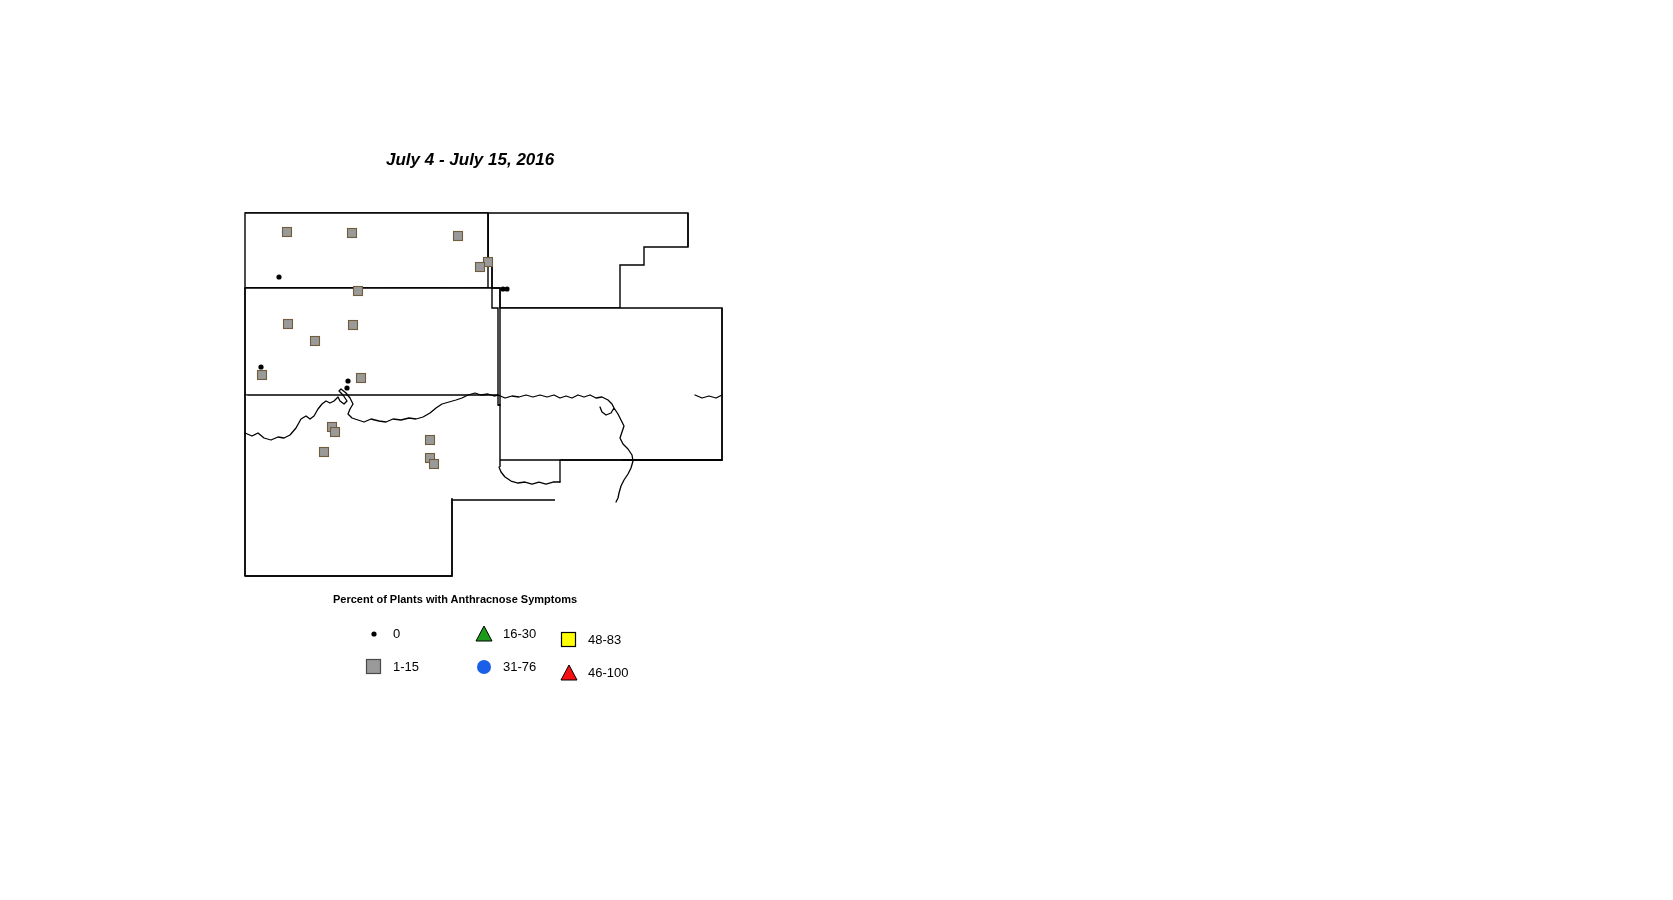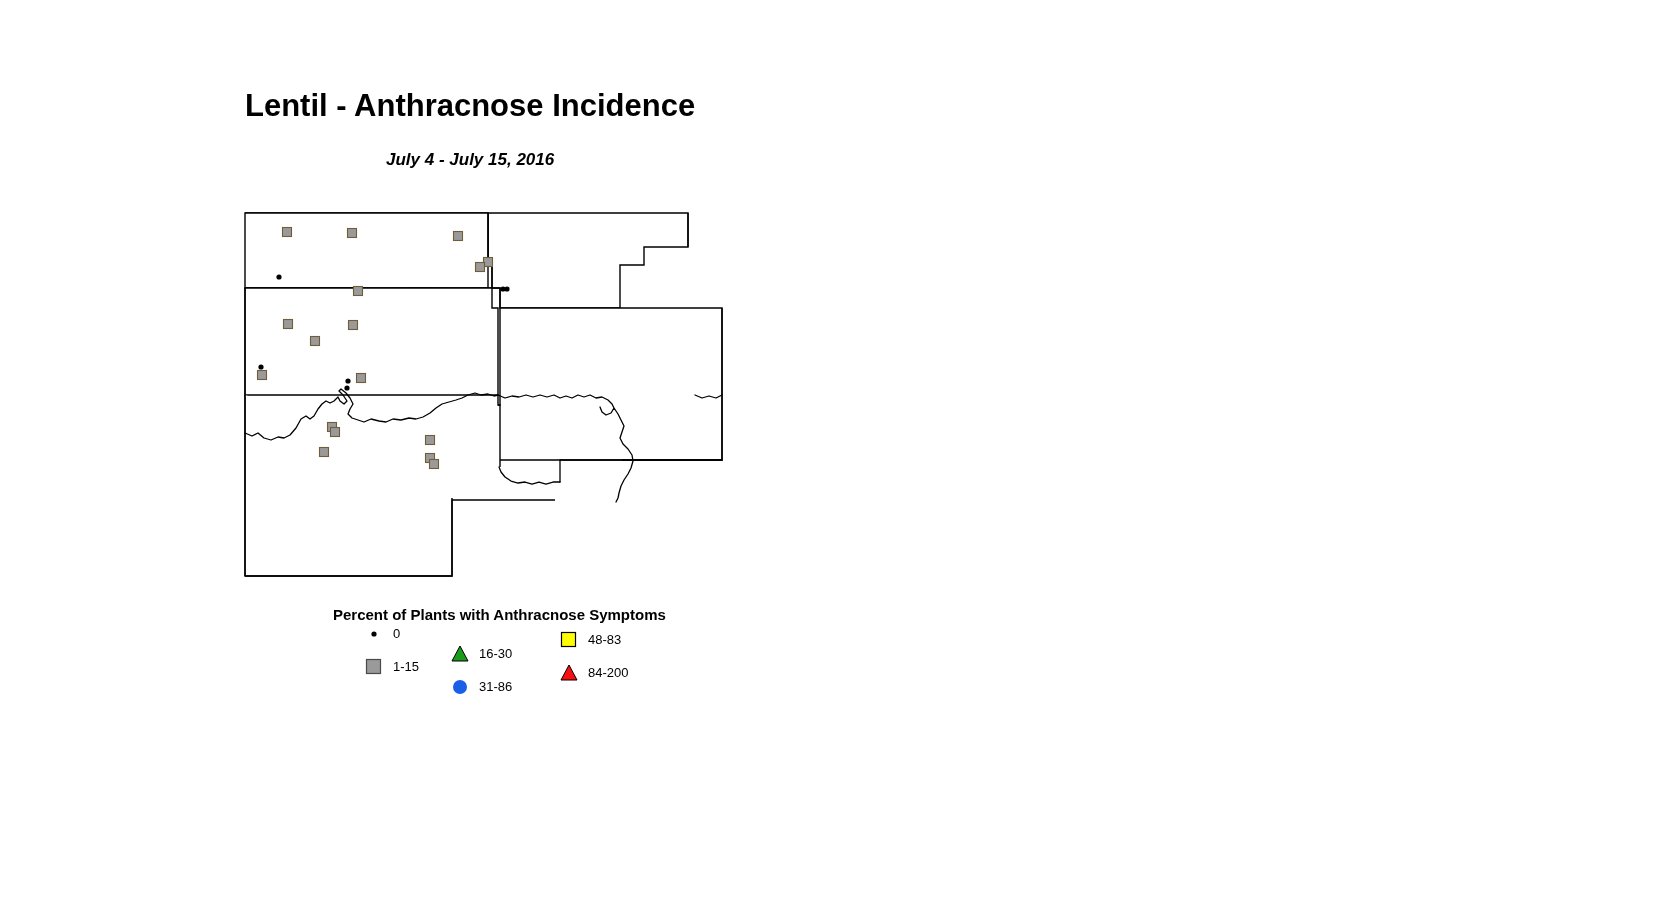--- a/index.html
+++ b/index.html
@@ -59,62 +59,61 @@
   #legend {
     position: absolute;
     left: 245px;
     top: 590px;
     width: 520px;
     height: 95px;
   }
   #legend-title {
     position: absolute;
     left: 88px;
-    top: 16px;
-    font-size: 15px;
+    top: 3px;
+    font-size: 11px;
     font-weight: bold;
     white-space: nowrap;
     text-align: center;
   }
   .legend-row {
     position: absolute;
     left: 0;
     width: 520px;
     height: 30px;
   }
   #legend-row-0 { top: 28px; }
   #legend-row-1 { top: 61px; }
   .legend-entry {
     position: absolute;
     height: 30px;
     display: flex;
     align-items: center;
   }
   .legend-entry.col0 { left: 118px; }
-  .legend-entry.col1 { left: 204px; margin-top: 20px; }
+  .legend-entry.col1 { left: 228px; }
   .legend-entry.col2 { left: 313px; margin-top: 6px; }
   .legend-sym {
     width: 22px;
     height: 22px;
     position: relative;
     flex: 0 0 22px;
   }
   .legend-sym svg { display: block; }
   .legend-label {
     font-size: 13px;
     white-space: nowrap;
     margin-left: 8px;
   }
 </style>
 </head>
 <body>
 
 <div id="page">
 
-  <div id="map-title">Lentil - Anthracnose Incidence</div>
 
   <div id="map-subtitle">July 4 - July 15, 2016</div>
 
   <div id="map-figure">
     <svg id="map-svg" viewBox="0 0 500 385" xmlns="http://www.w3.org/2000/svg">
 
       <g fill="#ffffff" stroke="#000000" stroke-width="1.4" stroke-linejoin="miter" stroke-linecap="butt">
 
         <path d="M 5,8 L 250,8 L 250,8 L 448,8 L 448,42 L 404,42 L 404,60
                  L 380,60 L 380,103 L 260,103 L 260,83 L 252,83 L 252,55
@@ -236,26 +235,26 @@
             </svg>
           </span>
           <span class="legend-label">1-15</span>
         </div>
         <div class="legend-entry col1">
           <span class="legend-sym">
             <svg width="22" height="22" viewBox="0 0 22 22">
               <circle cx="11" cy="12" r="7" fill="#1a5fe8"></circle>
             </svg>
           </span>
-          <span class="legend-label">31-86</span>
+          <span class="legend-label">31-76</span>
         </div>
         <div class="legend-entry col2">
           <span class="legend-sym">
             <svg width="22" height="22" viewBox="0 0 22 22">
               <polygon points="11,4 19,19 3,19" fill="#f81010" stroke="#000000" stroke-width="1"></polygon>
             </svg>
           </span>
-          <span class="legend-label">84-200</span>
+          <span class="legend-label">46-100</span>
         </div>
       </div>
   </div>
 
 </div>
 
 </body></html>

